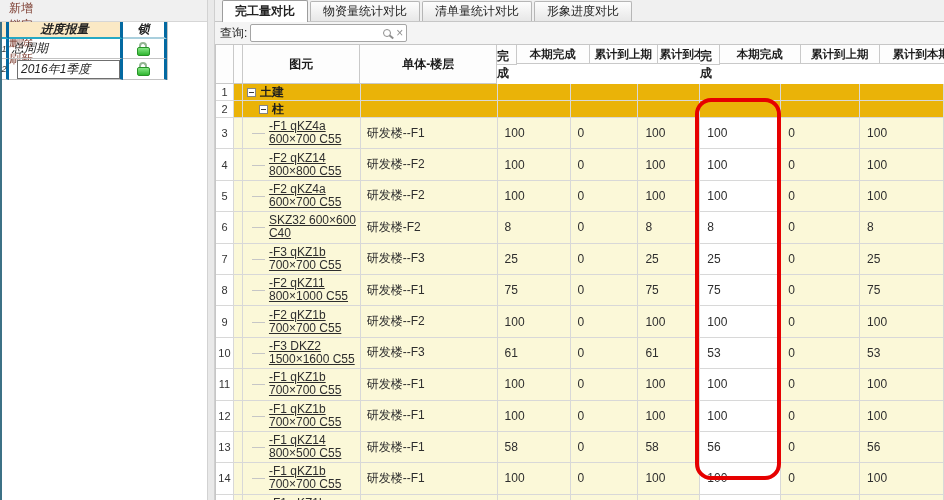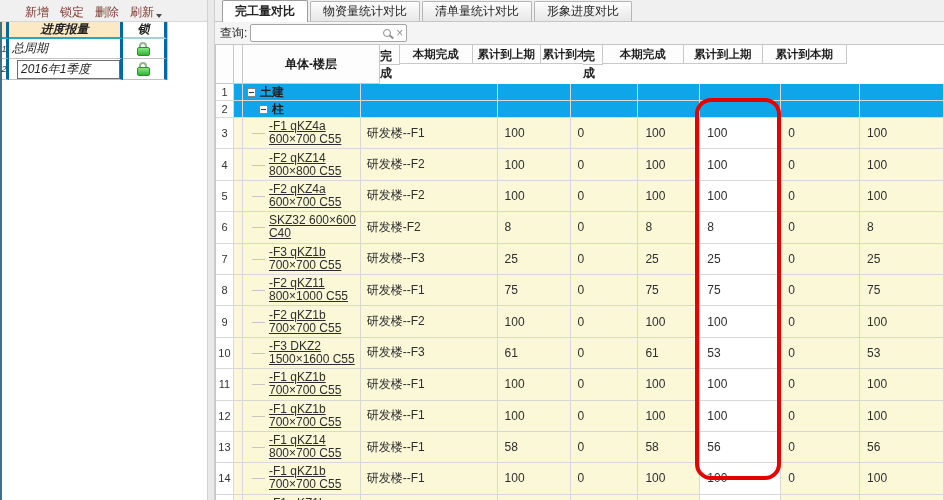--- a/index.html
+++ b/index.html
@@ -4,21 +4,21 @@
 <style>
   * { box-sizing: border-box; margin: 0; padding: 0; }
   html,body { width: 944px; height: 500px; overflow: hidden; background:#fff;
     font-family: "Liberation Sans", "DejaVu Sans", sans-serif; font-size:12px; color:#222; }
   #app { position:relative; width:944px; height:500px; background:#fff; }
 
   
   #left { position:absolute; left:0; top:0; width:207px; height:500px; background:#fff; }
   #left-edge { position:absolute; left:0; top:22px; width:2px; height:478px; background:#3c7186; }
   #toolbar { position:absolute; left:0; top:0; width:207px; height:22px; background:#f0f0f0;
-    border-bottom:1px solid #d6d6d6; display:flex; align-items:flex-end; padding-left:21px; }
+    border-bottom:1px solid #d6d6d6; display:flex; align-items:flex-start; padding-left:5px;flex-direction:column; }
   .tb-item { padding:0 4px; margin-right:3px; color:#7b3b2e; cursor:default; display:flex; align-items:center; }
   .tb-caret { width:0; height:0; border-left:3px solid transparent; border-right:3px solid transparent;
     border-top:4px solid #4a4a4a; margin-left:2px; margin-top:6px; }
 
   #left-grid { position:absolute; left:2px; top:22px; width:166px; border-right:1px solid #c3c3c3; }
   .lrow { display:flex; }
   .lc { border-right:3px solid #0369a1; border-bottom:1px solid #c3c3c3; display:flex; align-items:center;font-style:italic; }
   .lc-num { width:7px; font-size:9px; color:#333; justify-content:center; }
   .lc-name { width:115px; padding-left:3px; }
   .lc-lock { width:44px; justify-content:center; }
@@ -77,21 +77,21 @@
   .hg-bot { display:flex; height:19px; font-size:11.5px; }
   .sc-p1 { width:73px; } .sc-p2 { width:68px; } .sc-p3 { width:62px; }
   .sc-a1 { width:81px; } .sc-a2 { width:79px; } .sc-a3 { width:84px; }
 
   #tbody {}
   .trow { display:flex; }
   .trow.group { height:17px; }
   .trow.data { height:31.4px; }
   .tc { border-right:1px solid #d8d8d8; border-bottom:1px solid #d8d8d8;
     display:flex; align-items:center; color:#2e2e2e; overflow:hidden; }
-  .trow.group .tc { background:#0ea5e9; }
+  .trow.group .tc { background:#eab308; }
   .trow.data .tc { background:#fbf8d8; }
   .c-num { width:18px; background:#fff !important; justify-content:center; font-size:11px; color:#333; }
   .c-gap { width:9px; }
   .c-el { width:118px; position:relative; }
   .c-bld { width:137px; padding-left:6px; }
   .c-p1 { width:73px; } .c-p2 { width:68px; } .c-p3 { width:62px; }
   .c-a1 { width:81px; } .c-a2 { width:79px; } .c-a3 { width:84px; }
   .c-p1,.c-p2,.c-p3,.c-a1,.c-a2,.c-a3 { padding-left:7px; }
   .trow.data .c-a1 { background:#fff; }
 
@@ -172,20 +172,21 @@
         <input type="text" value="" style="">
         <span class="icon-search"></span>
         <span class="icon-x">×</span>
       </div>
     </div>
 
     <div id="table">
       <div id="thead">
         <div class="hc h-num"></div>
         <div class="hc h-gap"></div>
+        <div class="hc h-el">图元</div>
         <div class="hc h-bld">单体-楼层</div>
         <div class="hgroup hg-plan">
           <div class="hc hg-top" style="width:203px;">计划完成(%)</div>
           <div class="hg-bot">
             <div class="hc sc-p1">本期完成</div>
             <div class="hc sc-p2">累计到上期</div>
             <div class="hc sc-p3">累计到本期</div>
           </div>
         </div>
         <div class="hgroup hg-act">
@@ -387,21 +388,21 @@
             <div class="tc c-a1">100</div>
             <div class="tc c-a2">0</div>
             <div class="tc c-a3">100</div>
           </div>
           <div class="trow data">
             <div class="tc c-num">13</div>
             <div class="tc c-gap"></div>
             <div class="tc c-el">
               <span class="tree-dash"></span>
               <span class="eltext">-F1 qKZ14
-800×700 C55</span>
+800×500 C55</span>
             </div>
             <div class="tc c-bld">研发楼--F1</div>
             <div class="tc c-p1">58</div>
             <div class="tc c-p2">0</div>
             <div class="tc c-p3">58</div>
             <div class="tc c-a1">56</div>
             <div class="tc c-a2">0</div>
             <div class="tc c-a3">56</div>
           </div>
           <div class="trow data">

